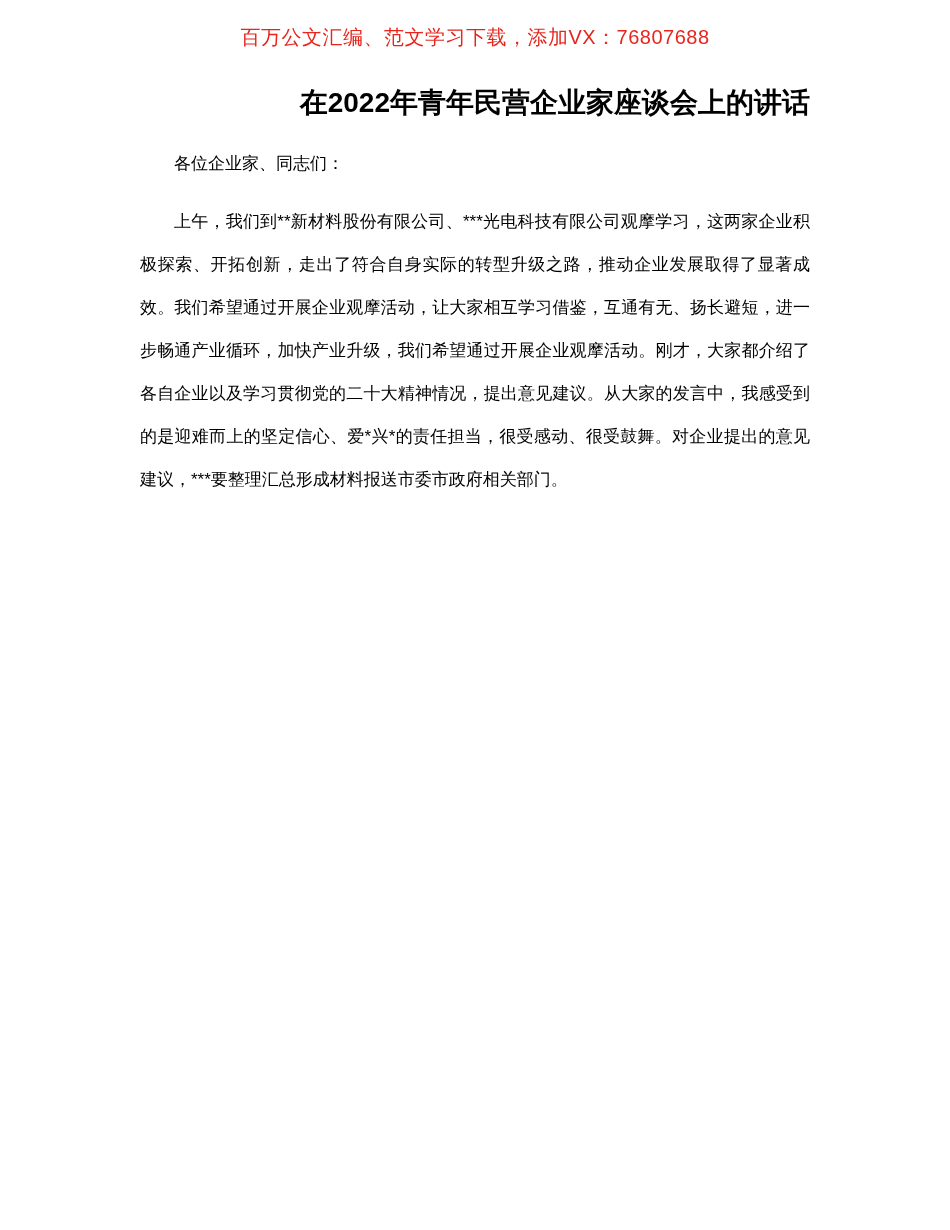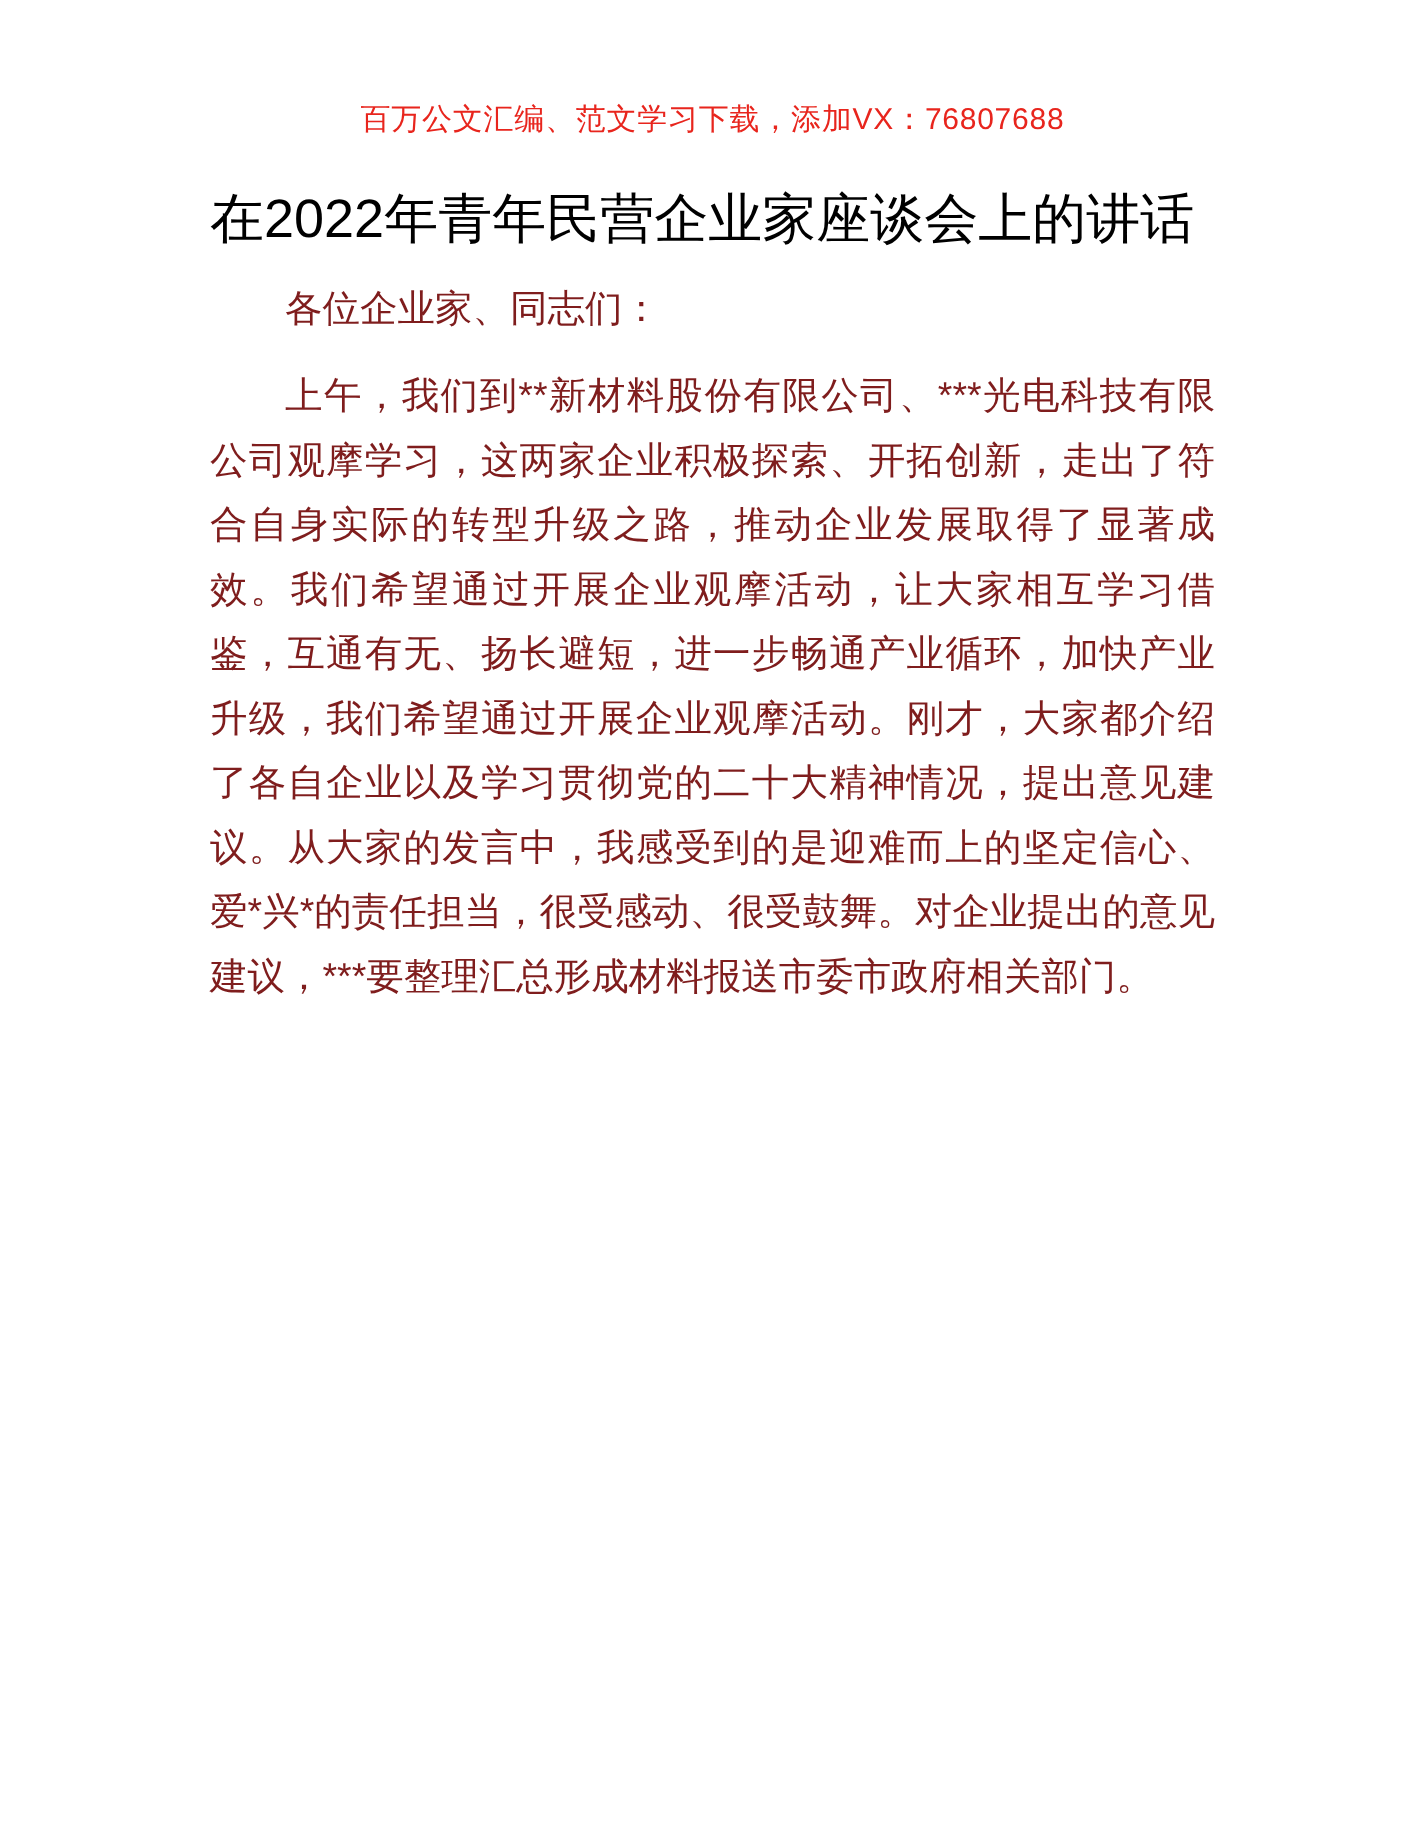--- a/index.html
+++ b/index.html
@@ -11,44 +11,44 @@
     width: 950px;
     height: 1230px;
     overflow: hidden;
     font-family: "Liberation Sans", sans-serif;
     color: #000000;
   }
   .page {
     box-sizing: border-box;
     width: 950px;
     height: 1230px;
-    padding-top: 67px;
+    padding-top: 24px;
     background: #ffffff;
   }
   .notice {
     text-align: center;
     font-size: 20px;
     line-height: 26px;
     color: #e8251d;
     letter-spacing: 0.5px;
   }
   .title {
-    text-align: left;
-    font-size: 36px;
-    font-weight: normal;
+    text-align: right;
+    font-size: 28px;
+    font-weight: bold;
     line-height: 46px;
     margin: 30px 140px 0 140px;
     color: #000000;
   }
   .content {
     margin: 16px 140px 0 140px;
-    font-size: 25px;
+    font-size: 17px;
     line-height: 43px;
     text-align: justify;
-    color: #7f1d1d;
+    color: #000000;
   }
   .content p {
     margin: 0 0 15px 0;
     text-indent: 2em;
   }
 </style>
 </head>
 <body>
 
 <div class="page">

